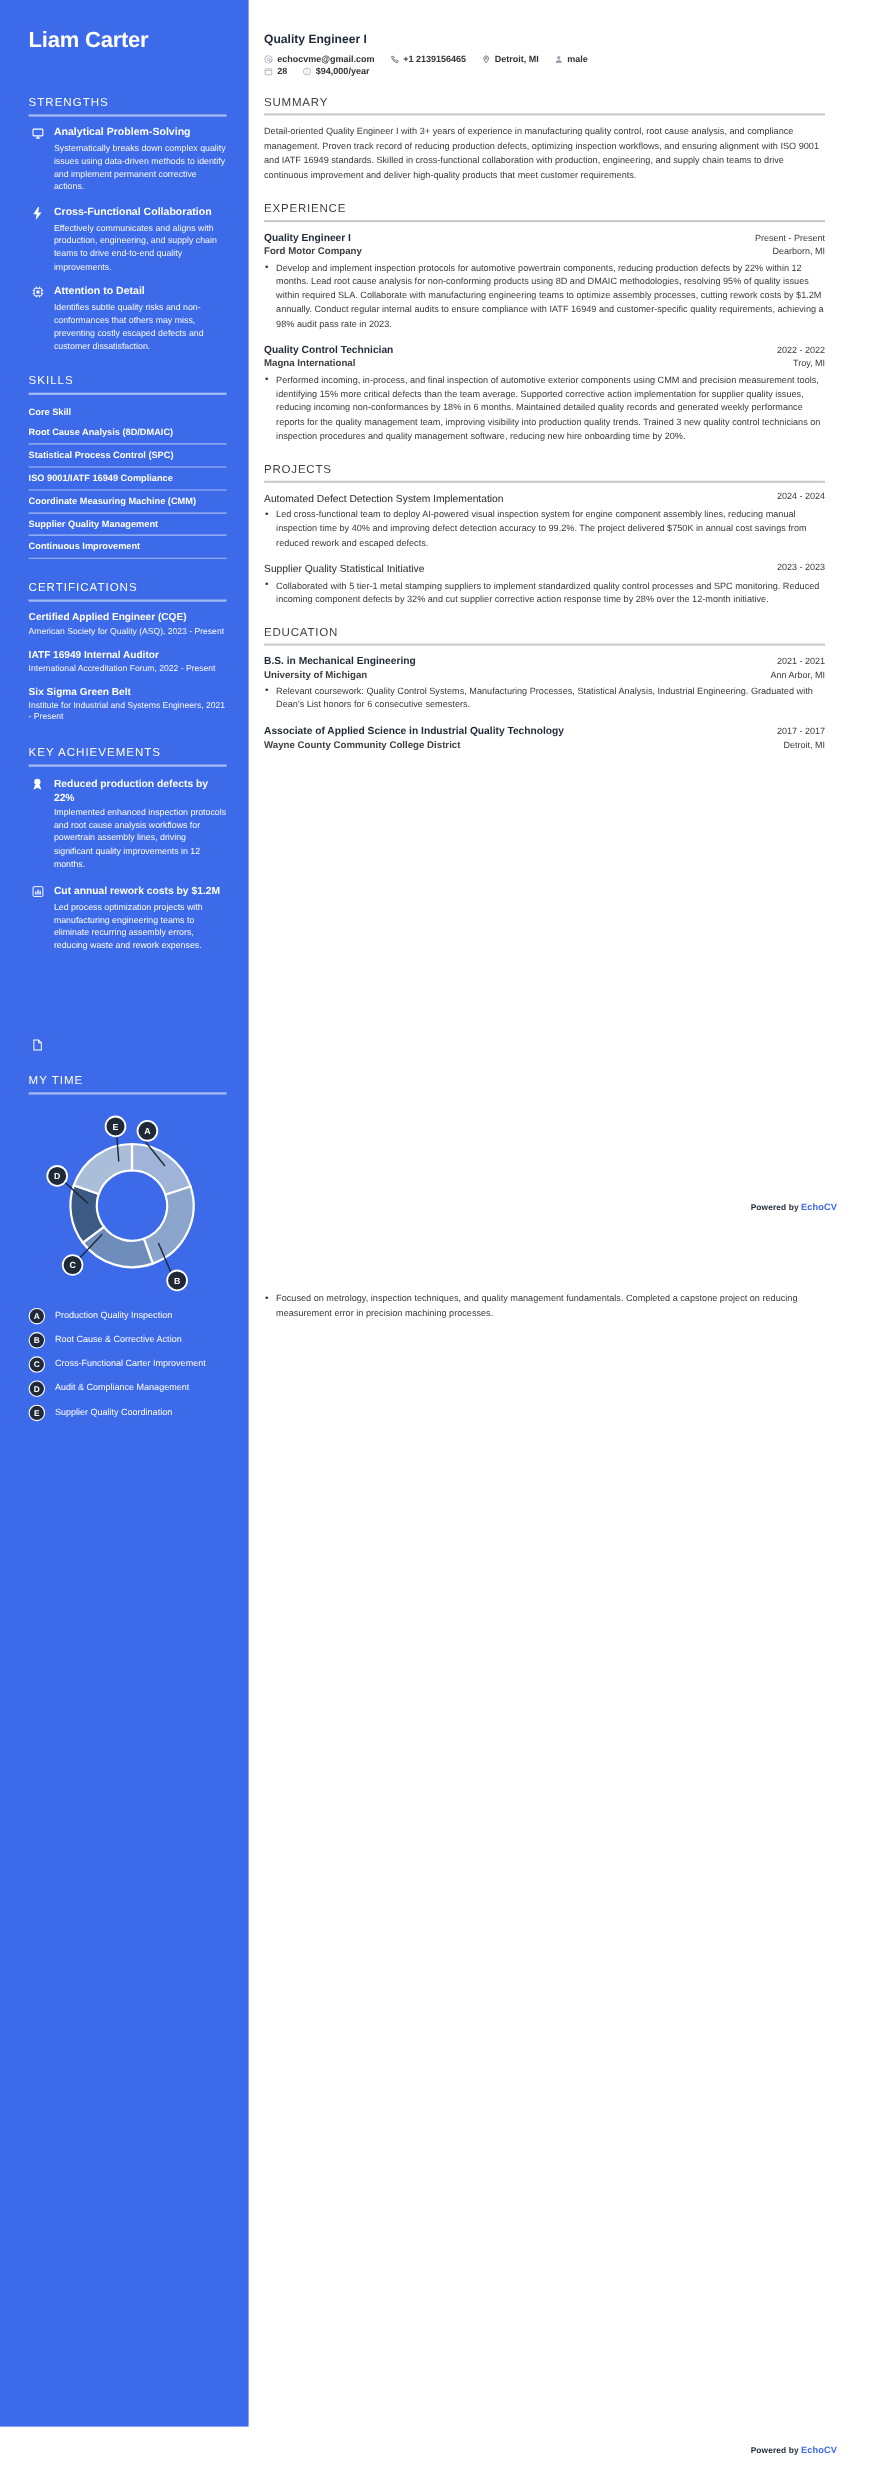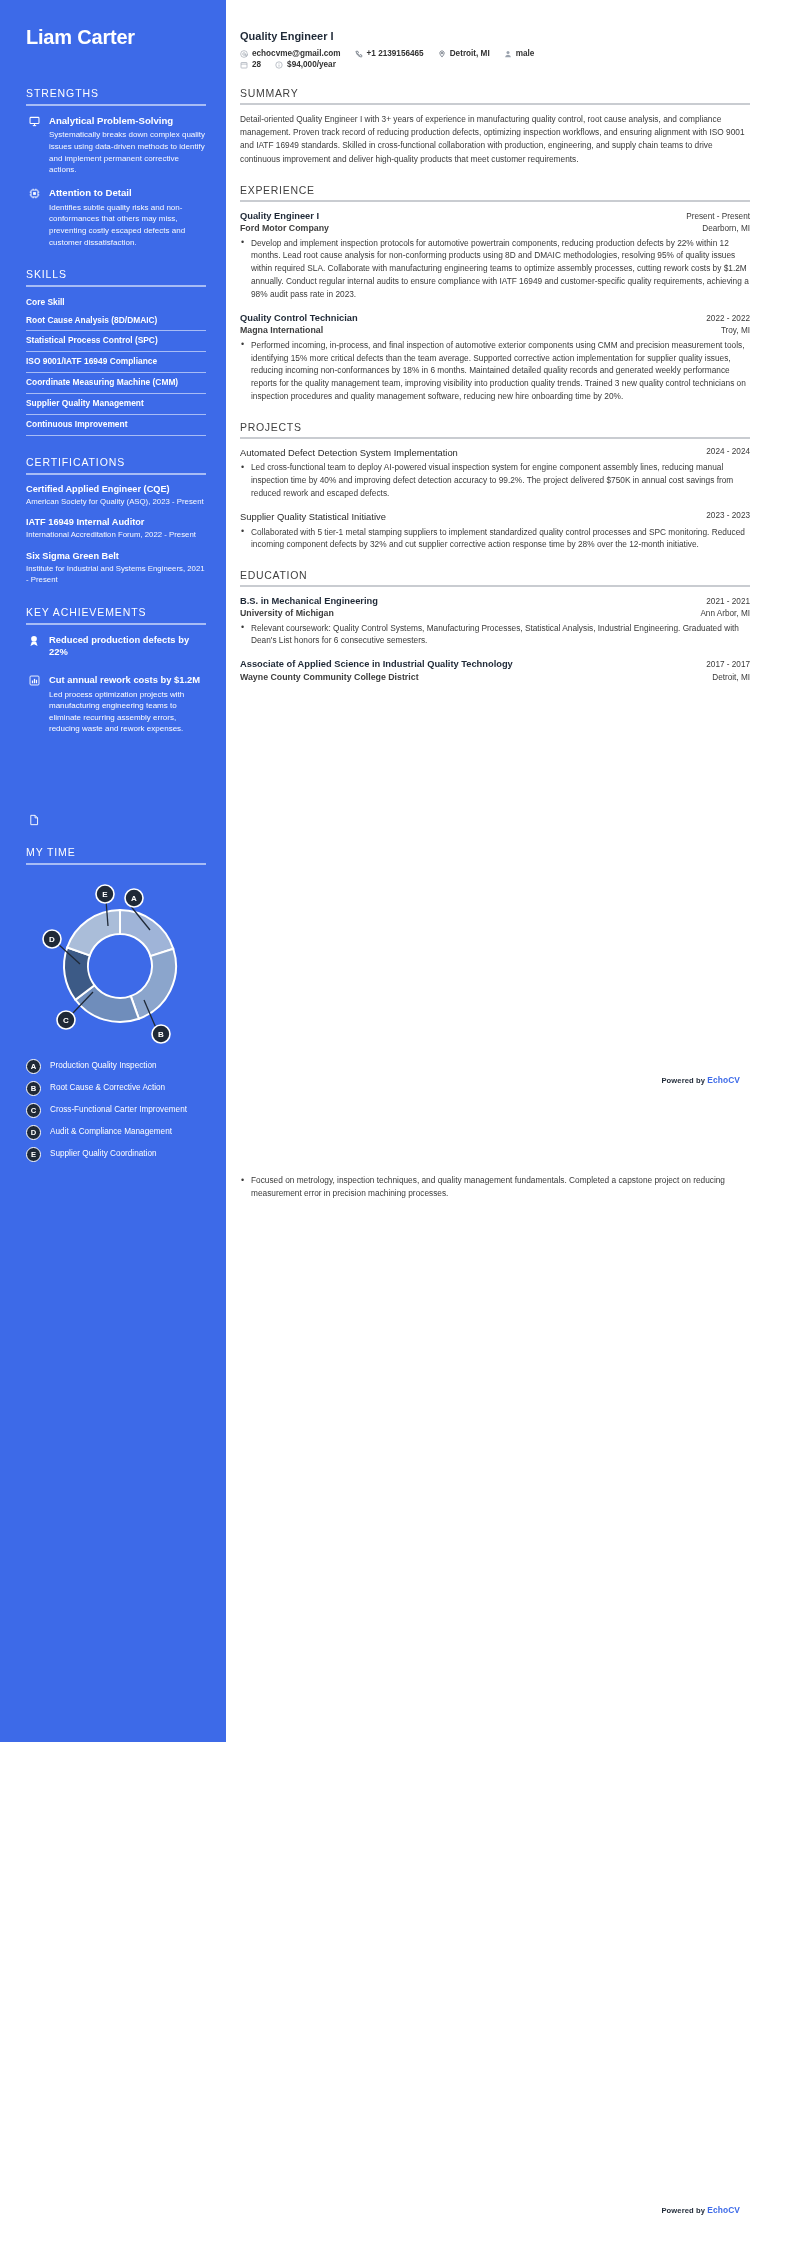--- a/index.html
+++ b/index.html
@@ -15,21 +15,21 @@
     height: 2246px;
     background: #ffffff;
     overflow: hidden;
   }
 
   
   .sidebar {
     position: absolute;
     left: 0; top: 0;
     width: 226px;
-    height: 1742px;
+    height: 2206px;
     background: #3d6ae8;
     color: #ffffff;
     padding: 26px 20px 0 26px;
   }
   .name {
     font-size: 20px;
     font-weight: bold;
     letter-spacing: -0.2px;
     margin-bottom: 38px;
     color: #fff;
@@ -241,25 +241,26 @@
     font-size: 9.4px;
     color: #2b2b2b;
     line-height: 1.35;
   }
 
   
   .edu-title-wrap { flex: 1; }
 
   .powered {
     position: absolute;
-    right: 54px;
+    right: 33px;
     font-size: 7.6px;
     color: #1f2937;
     font-weight: bold;
     letter-spacing: 0.1px;
+    margin-top: 17px;
   }
   .powered .brand { color: #3d6ae8; font-weight: bold; font-size: 8.4px; }
   .powered-1 { top: 1075px; }
   .powered-2 { top: 2205px; }
 
   .page2-block { position: absolute; left: 240px; top: 1172px; width: 510px; }
 </style>
 </head>
 <body>
 
@@ -280,20 +281,31 @@
               <line x1="8" y1="11" x2="8" y2="14"></line>
               <line x1="5.5" y1="14" x2="10.5" y2="14"></line>
           </svg>
         </span>
         <div class="str-body">
           <div class="str-title">Analytical Problem-Solving</div>
           <div class="str-desc">Systematically breaks down complex quality issues using data-driven methods to identify and implement permanent corrective actions.</div>
         </div>
       </div>
 
+      <div class="str-item">
+        <span class="str-icon">
+          <svg width="10" height="12" viewBox="0 0 12 16" fill="#fff">
+              <path d="M7 0L1 9h4l-1 7 7-9H7l1-7z"></path>
+            </svg>
+        </span>
+        <div class="str-body">
+          <div class="str-title">Cross-Functional Collaboration</div>
+          <div class="str-desc">Effectively communicates and aligns with production, engineering, and supply chain teams to drive end-to-end quality improvements.</div>
+        </div>
+      </div>
 
       <div class="str-item">
         <span class="str-icon">
           <svg width="11" height="11" viewBox="0 0 16 16" fill="none" stroke="#fff" stroke-width="1.3">
             <rect x="3" y="3" width="10" height="10" rx="1"></rect>
               <rect x="6" y="6" width="4" height="4" fill="#fff" stroke="none"></rect>
             <line x1="6" y1="1" x2="6" y2="3"></line>
               <line x1="10" y1="1" x2="10" y2="3"></line>
             <line x1="6" y1="13" x2="6" y2="15"></line>
               <line x1="10" y1="13" x2="10" y2="15"></line>
@@ -345,20 +357,21 @@
 
       <div class="ach-item">
         <span class="ach-icon">
           <svg width="10" height="12" viewBox="0 0 14 16" fill="#fff">
               <circle cx="7" cy="5" r="4"></circle>
               <path d="M4 9l-2 6 5-2.5L12 15l-2-6z"></path>
             </svg>
         </span>
         <div class="ach-body">
           <div class="ach-title">Reduced production defects by 22%</div>
+          <div class="ach-desc">Implemented enhanced inspection protocols and root cause analysis workflows for powertrain assembly lines, driving significant quality improvements in 12 months.</div>
         </div>
       </div>
 
       <div class="ach-item">
         <span class="ach-icon">
           <svg width="11" height="11" viewBox="0 0 16 16" fill="none" stroke="#fff" stroke-width="1.3">
             <rect x="1.5" y="1.5" width="13" height="13" rx="1.5"></rect>
             <rect x="4.2" y="8" width="1.8" height="4" fill="#fff" stroke="none"></rect>
             <rect x="7.1" y="5.6" width="1.8" height="6.4" fill="#fff" stroke="none"></rect>
             <rect x="10" y="7" width="1.8" height="5" fill="#fff" stroke="none"></rect>

